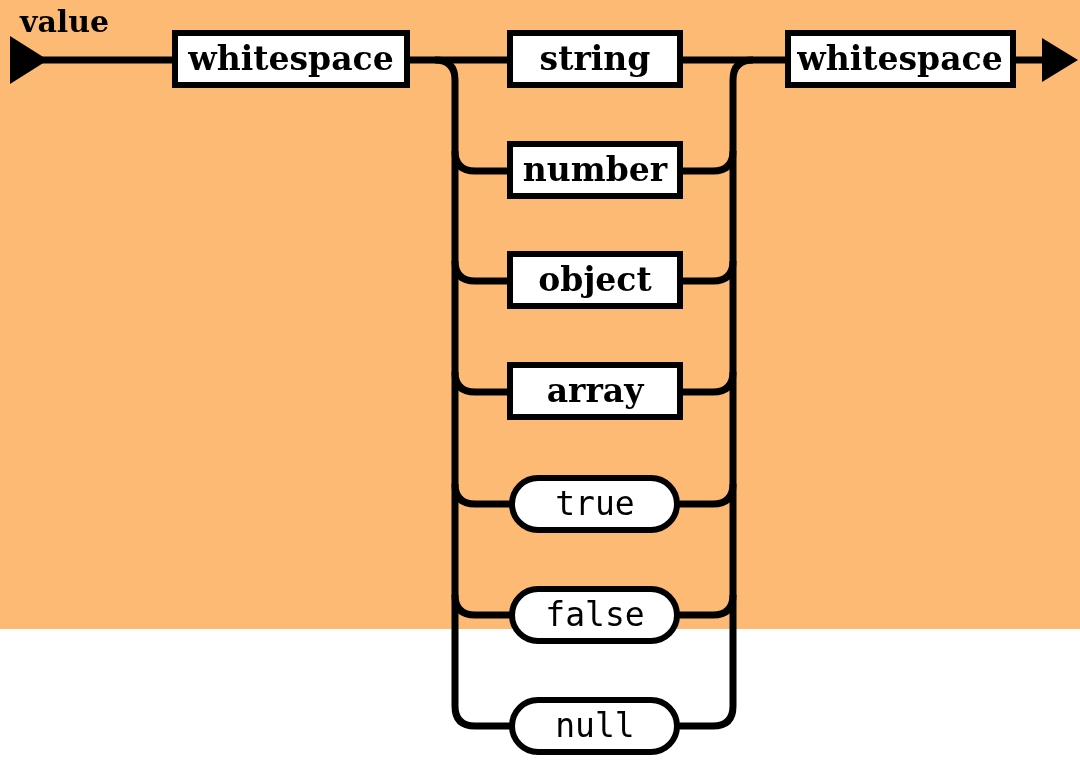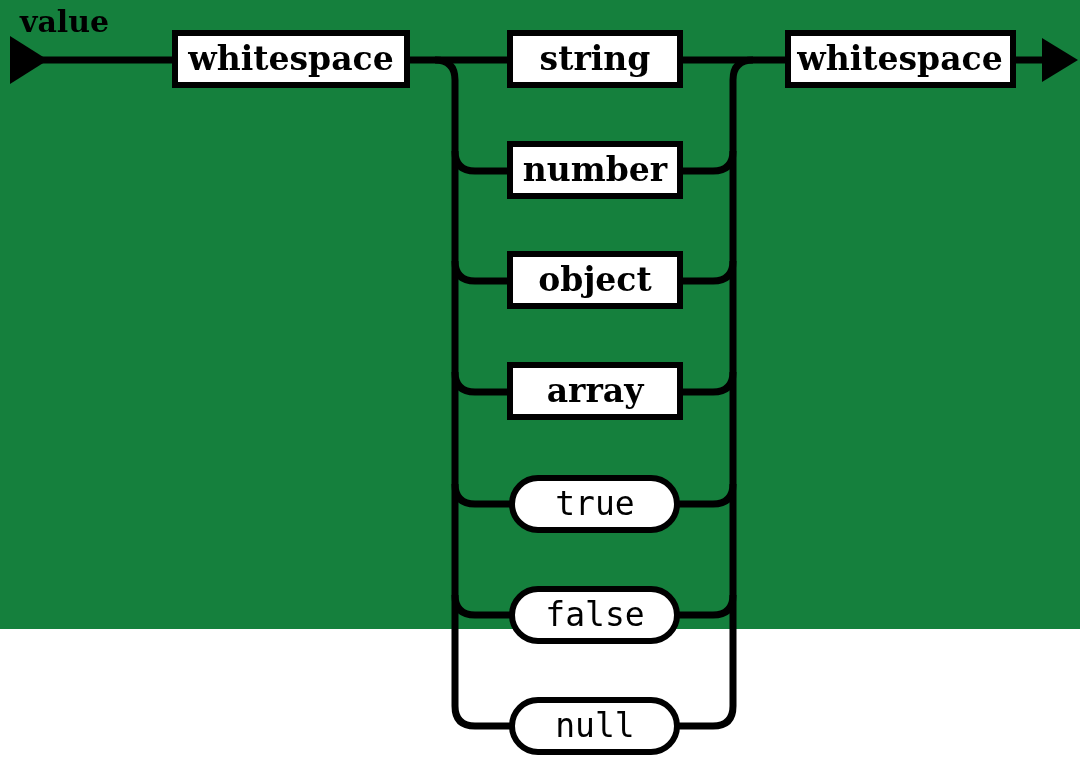--- a/index.html
+++ b/index.html
@@ -11,21 +11,21 @@
   body {
     width: 1080px;
     height: 761px;
     overflow: hidden;
     font-family: "Liberation Serif", serif;
   }
   #diagram-root {
     position: relative;
     width: 1080px;
     height: 629px;
-    background: #15803d;
+    background: #fdba74;
     text-align: center;
   }
   svg#railroad {
     display: block;
     width: 1080px;
     height: 761px;
   }
   .rail {
     fill: none;
     stroke: #000000;

